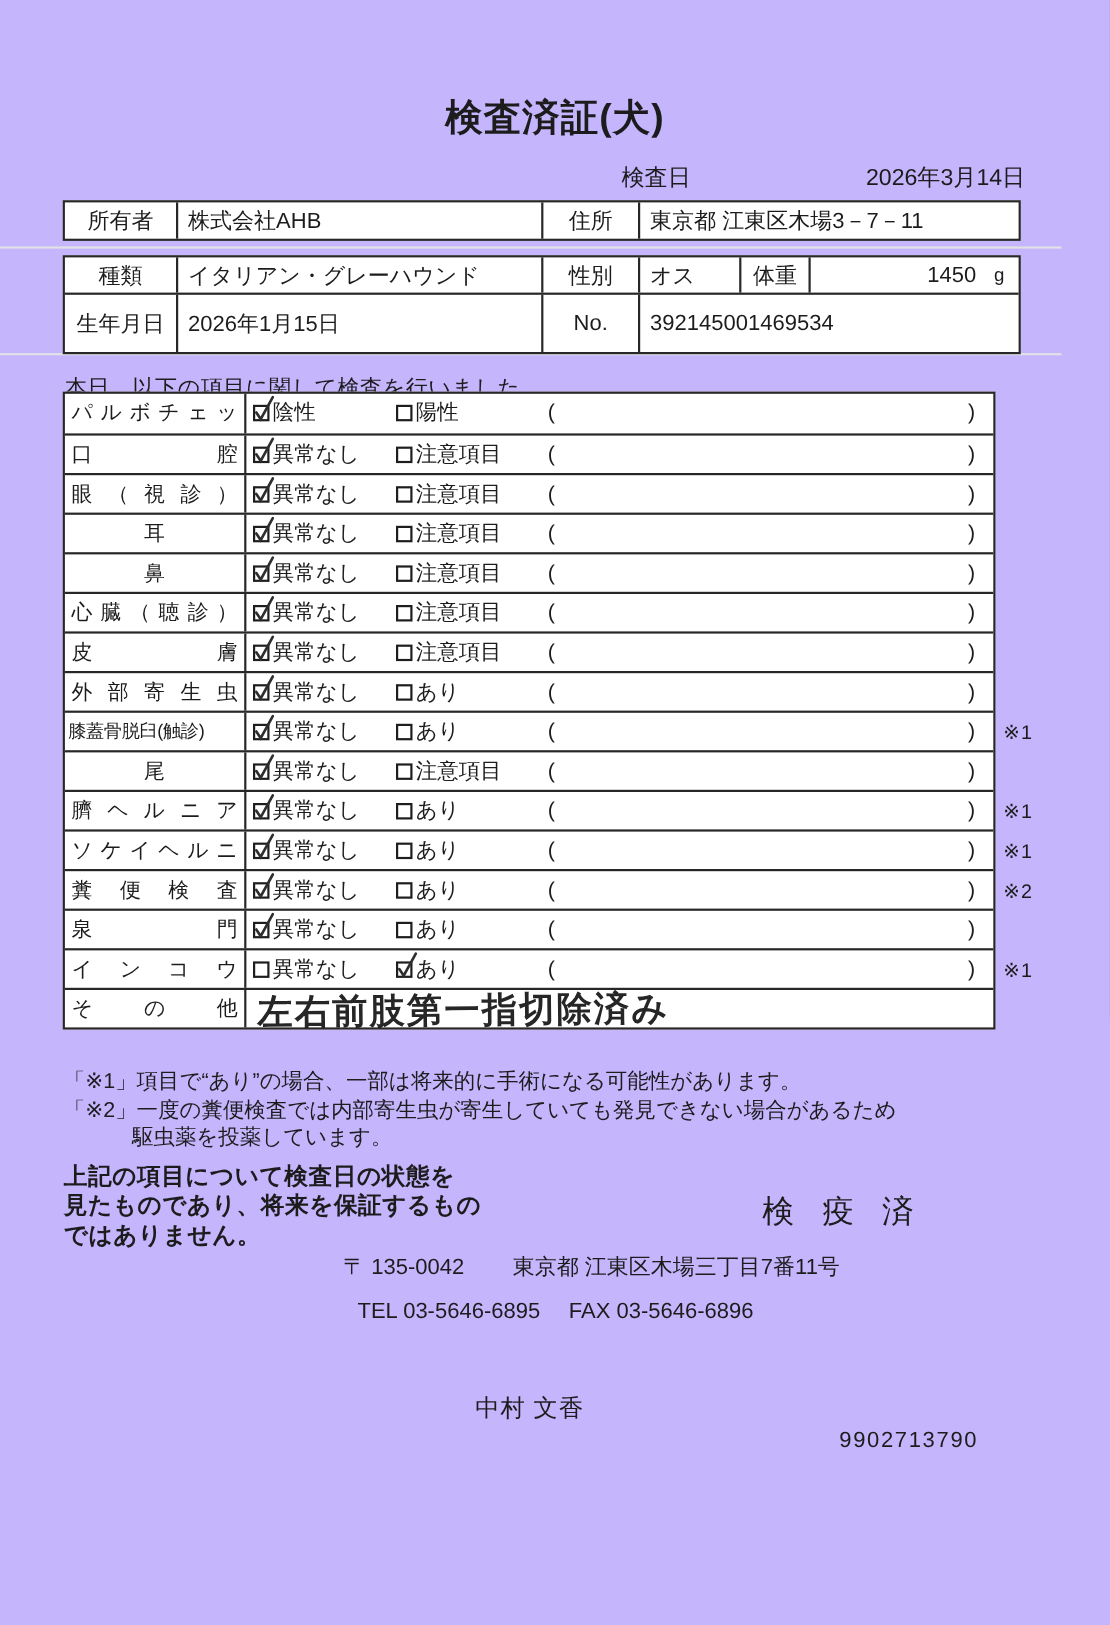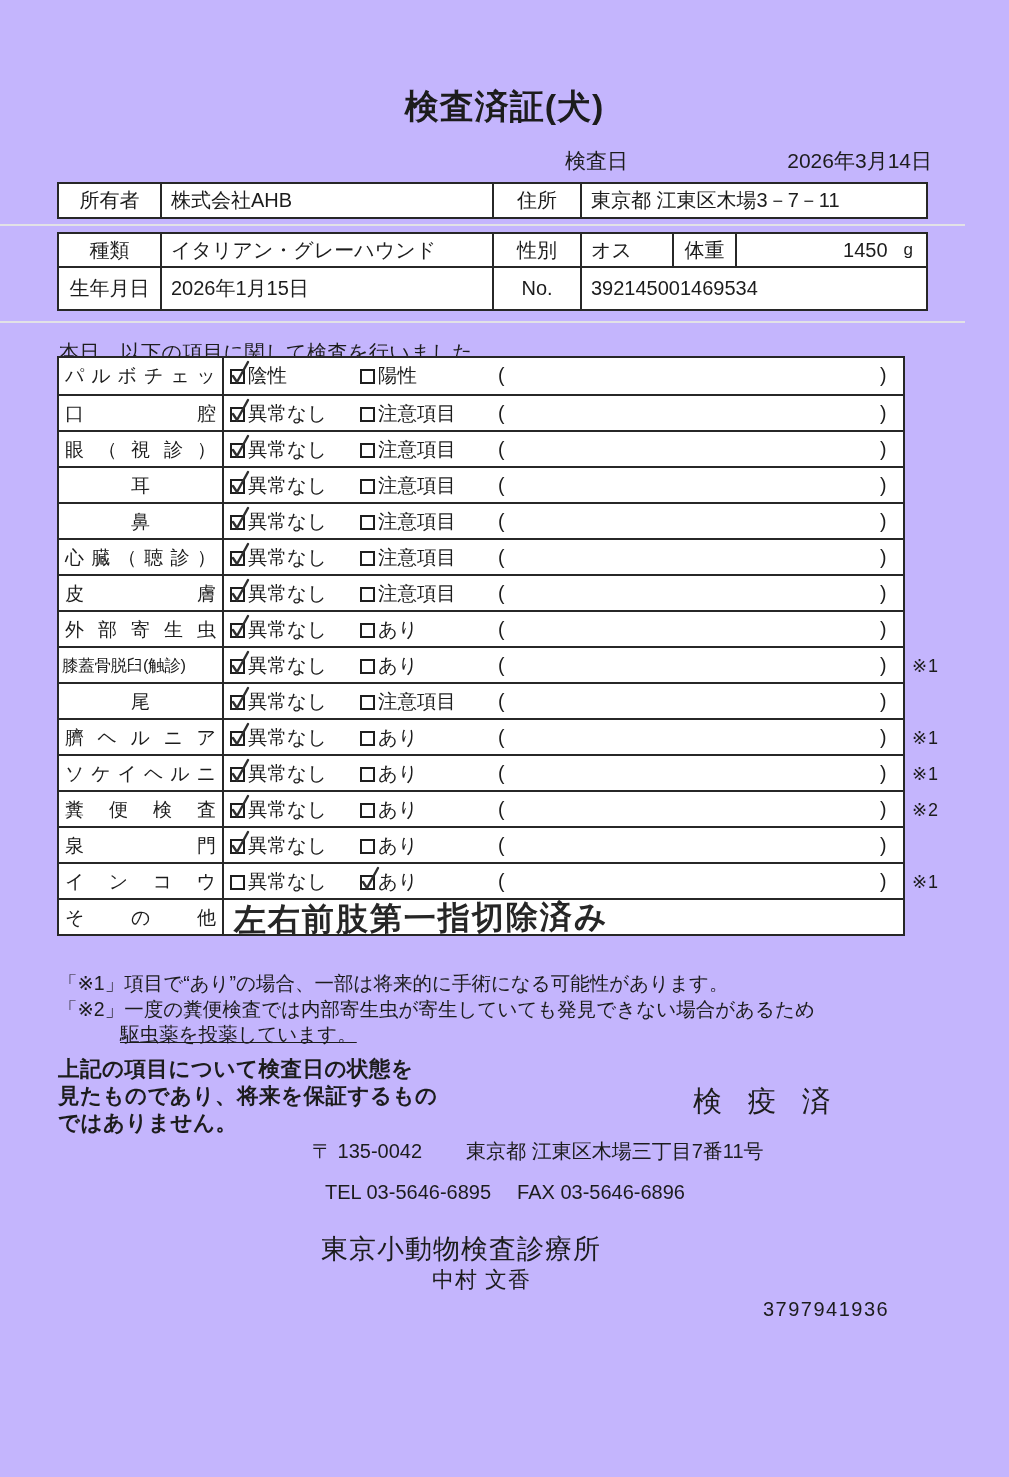--- a/index.html
+++ b/index.html
@@ -22,21 +22,21 @@
   .tbl { position:absolute; left:57px; width:871px; border:2px solid #272727; background:#fff; }
   .trow { display:flex; }
   .trow > div { border-right:2px solid #272727; display:flex; align-items:center;
                 padding:0 9px; font-size:20px; white-space:nowrap; overflow:visible; }
   .trow > div:last-child { border-right:none; }
   .lblc { justify-content:center; padding:0 2px !important; }
   .owner-tbl { top:182px; height:37px; }
   .owner-tbl .trow { height:33px; }
   .pet-tbl { top:232px; }
   .pet-r1 { height:34px; border-bottom:2px solid #272727; }
-  .pet-r2 { height:41px; }
+  .pet-r2 { height:52px; }
   .w103 { flex:0 0 103px; } .w332 { flex:0 0 332px; } .w88 { flex:0 0 88px; }
   .w92 { flex:0 0 92px; } .w63 { flex:0 0 63px; } .wfl { flex:1; }
   .weight-cell { justify-content:flex-end; }
   .weight-unit { font-size:17px; margin-left:16px; margin-right:4px; }
 
   .intro { position:absolute; top:323px; left:59px; font-size:20px; letter-spacing:0.5px;margin-top:16px; }
 
   
   .checklist { position:absolute; top:356px; left:57px; width:848px;
                border:2px solid #272727; background:#fff; }
@@ -54,21 +54,21 @@
             white-space:nowrap; letter-spacing:1px; }
   .hand { position:absolute; left:10px; top:-3px; font-size:32px; font-weight:600;
           color:#262626; transform:rotate(-0.6deg); white-space:nowrap; letter-spacing:2px; }
 
   .cb { display:inline-block; width:15px; height:15px; border:2px solid #1e1e1e;
         position:relative; margin-right:3px; vertical-align:-2px; background:#fff; }
   .cb svg { display:none; position:absolute; left:-4px; top:-12px; width:24px; height:28px; overflow:visible; }
   .cb.checked svg { display:block; }
 
   .notes { position:absolute; top:971px; left:58px; font-size:19.5px; line-height:25.5px; }
-  .notes .n3 { padding-left:62px;text-decoration:underline; }
+  .notes .n3 { padding-left:62px; }
 
   .disclaimer { position:absolute; top:1056px; left:58px; font-size:21.5px;
                 font-weight:700; line-height:27px; letter-spacing:0.5px; }
 
   .stamp { position:absolute; top:1082px; left:693px; font-size:29px;
            letter-spacing:4px; font-weight:500;font-family:Liberation Mono, monospace; }
 
   .postal-line { position:absolute; top:1138px; left:312px; display:flex; gap:44px; font-size:20px;justify-content:space-between; }
   .tel-line { position:absolute; top:1181px; left:325px; display:flex; gap:26px; font-size:20px; }
   .clinic-name { position:absolute; top:1231px; left:321px; font-size:27px; letter-spacing:1px; }
@@ -343,16 +343,15 @@
   <div class="postal-line">
     <span>〒 135-0042</span>
     <span>東京都 江東区木場三丁目7番11号</span>
   </div>
 
   <div class="tel-line">
     <span>TEL 03-5646-6895</span>
     <span>FAX 03-5646-6896</span>
   </div>
 
-  <div class="clinic-name">東京小動物検査診療所</div>
   <div class="vet-name">中村 文香</div>
-  <div class="serial">3797941936</div>
+  <div class="serial">9902713790</div>
 </div>
 
 </body></html>

